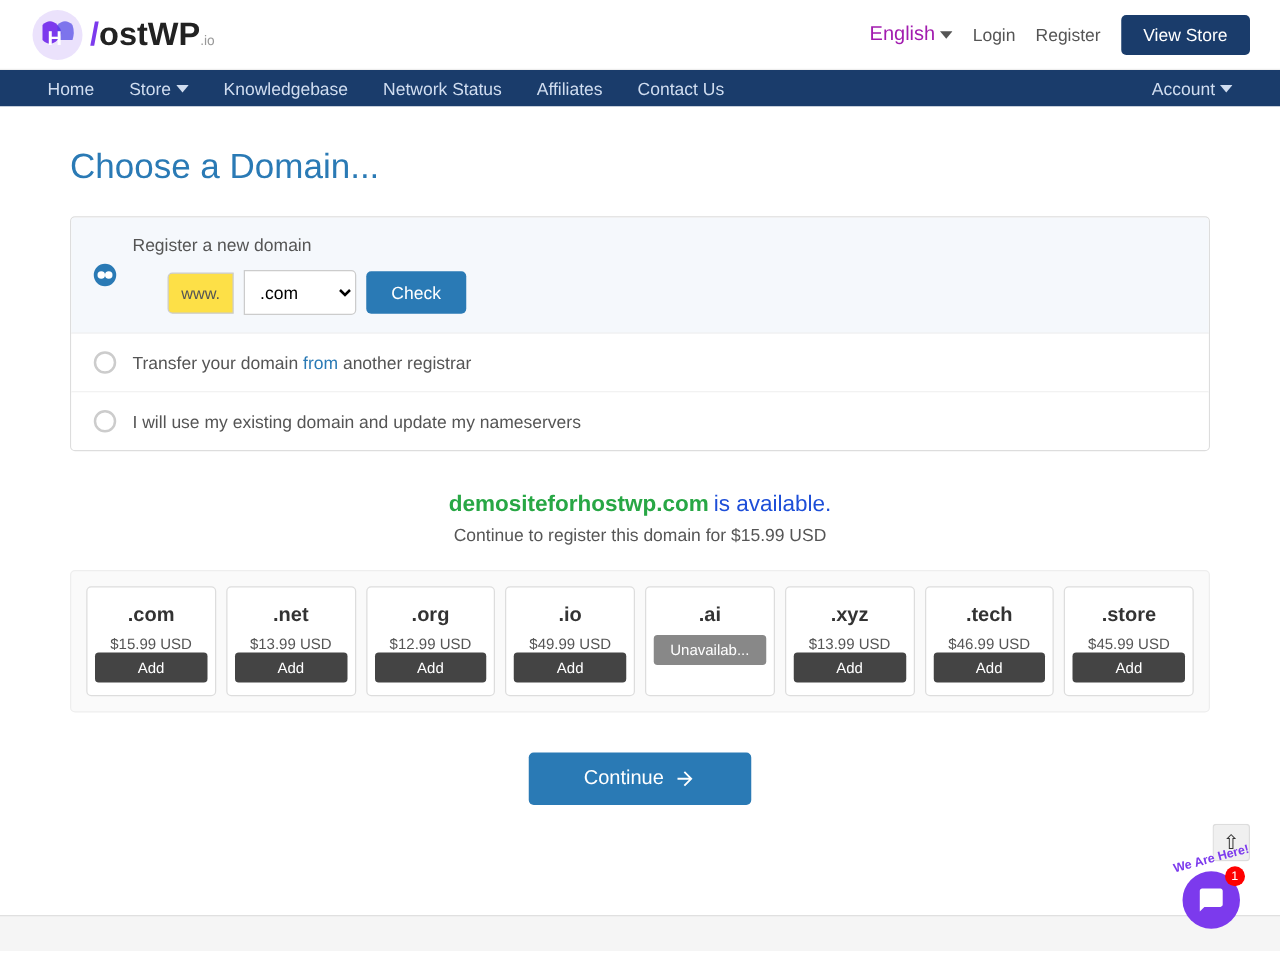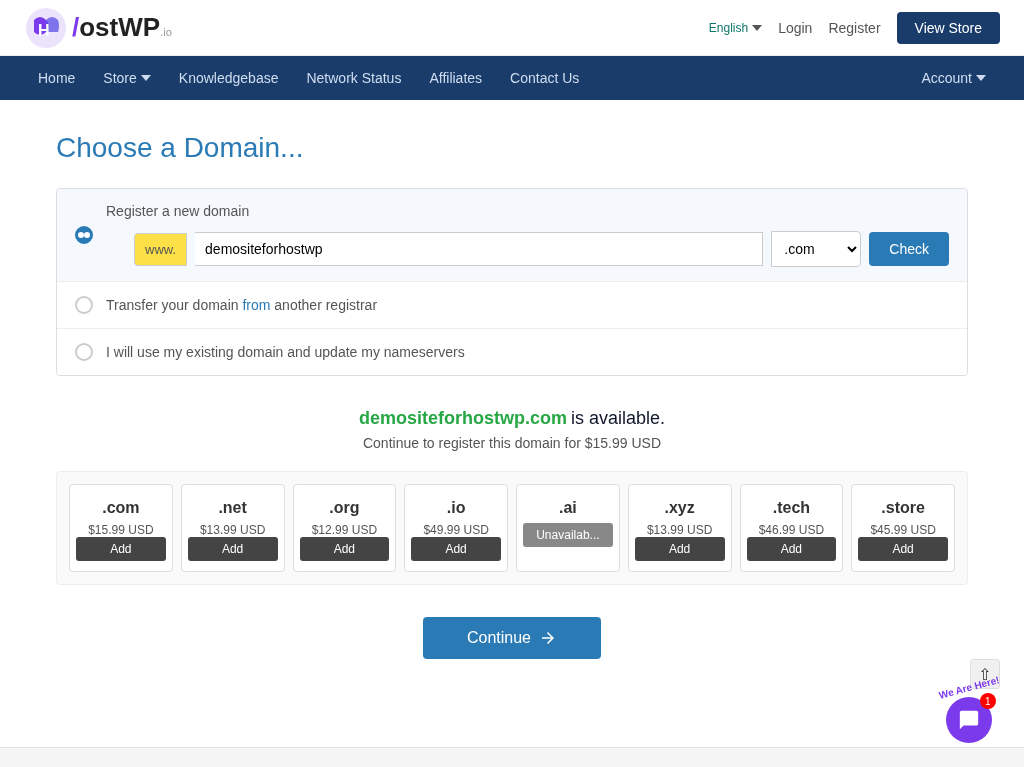--- a/index.html
+++ b/index.html
@@ -12,39 +12,39 @@
       justify-content: space-between;
       padding: 0 24px;
       height: 56px;
       border-bottom: 1px solid #eee;
     }
     .logo-wrap { display: flex; align-items: center; gap: 4px; text-decoration: none; }
     .logo-icon { width: 44px; height: 44px; }
 
     .top-right { display: flex; align-items: center; gap: 16px; }
     .top-right a { color: #555; text-decoration: none; font-size: 14px; }
-    .lang-select { display: flex; align-items: center; gap: 4px; color: #0f766e; cursor: pointer; font-size: 12px; }
+    .lang-select { display: flex; align-items: center; gap: 4px; color: #a21caf; cursor: pointer; font-size: 16px; }
     .lang-select svg { width: 10px; height: 10px; fill: #555; }
     .view-cart-btn {
       background: #1a3c6b;
       color: #fff;
       border: none;
       padding: 8px 18px;
       border-radius: 4px;
       font-size: 14px;
       cursor: pointer;
     }
 
     
     .main-nav {
       background: #1a3c6b;
       display: flex;
       align-items: center;
       padding: 0 24px;
-      height: 44px;
+      height: 29px;
     }
     .main-nav a {
       color: #d0ddf0;
       text-decoration: none;
       padding: 0 14px;
       height: 44px;
       display: flex;
       align-items: center;
       font-size: 14px;
       gap: 4px;
@@ -312,21 +312,20 @@
   <div class="domain-section">
 
     <div class="domain-option active">
       <div class="radio-custom checked">
         <div style="width:6px;height:6px;border-radius:50%;background:#fff;"></div>
       </div>
       <div style="flex:1;">
         <span class="option-label">Register a new domain</span>
         <div class="domain-input-row">
           <span class="www-label">www.</span>
-          <input class="domain-input-field" type="text" value="demositeforhostwp" style="">
           <select class="tld-select">
             <option value=".com" selected="">.com</option>
             <option value=".net">.net</option>
             <option value=".org">.org</option>
             <option value=".io">.io</option>
             <option value=".ai">.ai</option>
             <option value=".xyz">.xyz</option>
             <option value=".tech">.tech</option>
             <option value=".store">.store</option>
           </select>
@@ -345,21 +344,21 @@
     <div class="domain-option">
       <div class="radio-custom"></div>
       <span class="option-label">I will use my existing domain and update my nameservers</span>
     </div>
 
   </div>
 
   <div class="availability-result">
     <div>
       <span class="availability-domain">demositeforhostwp.com</span>
-      <span style="font-size:18px;color:#0f172a;"> is available.</span>
+      <span style="font-size:18px;color:#1d4ed8;"> is available.</span>
     </div>
     <div class="availability-sub">Continue to register this domain for $15.99 USD</div>
   </div>
 
   <div class="tld-cards">
 
     <div class="tld-card">
       <div class="tld-ext">.com</div>
       <div class="tld-price">$15.99 USD</div>
       <button class="tld-add-btn">Add</button>

